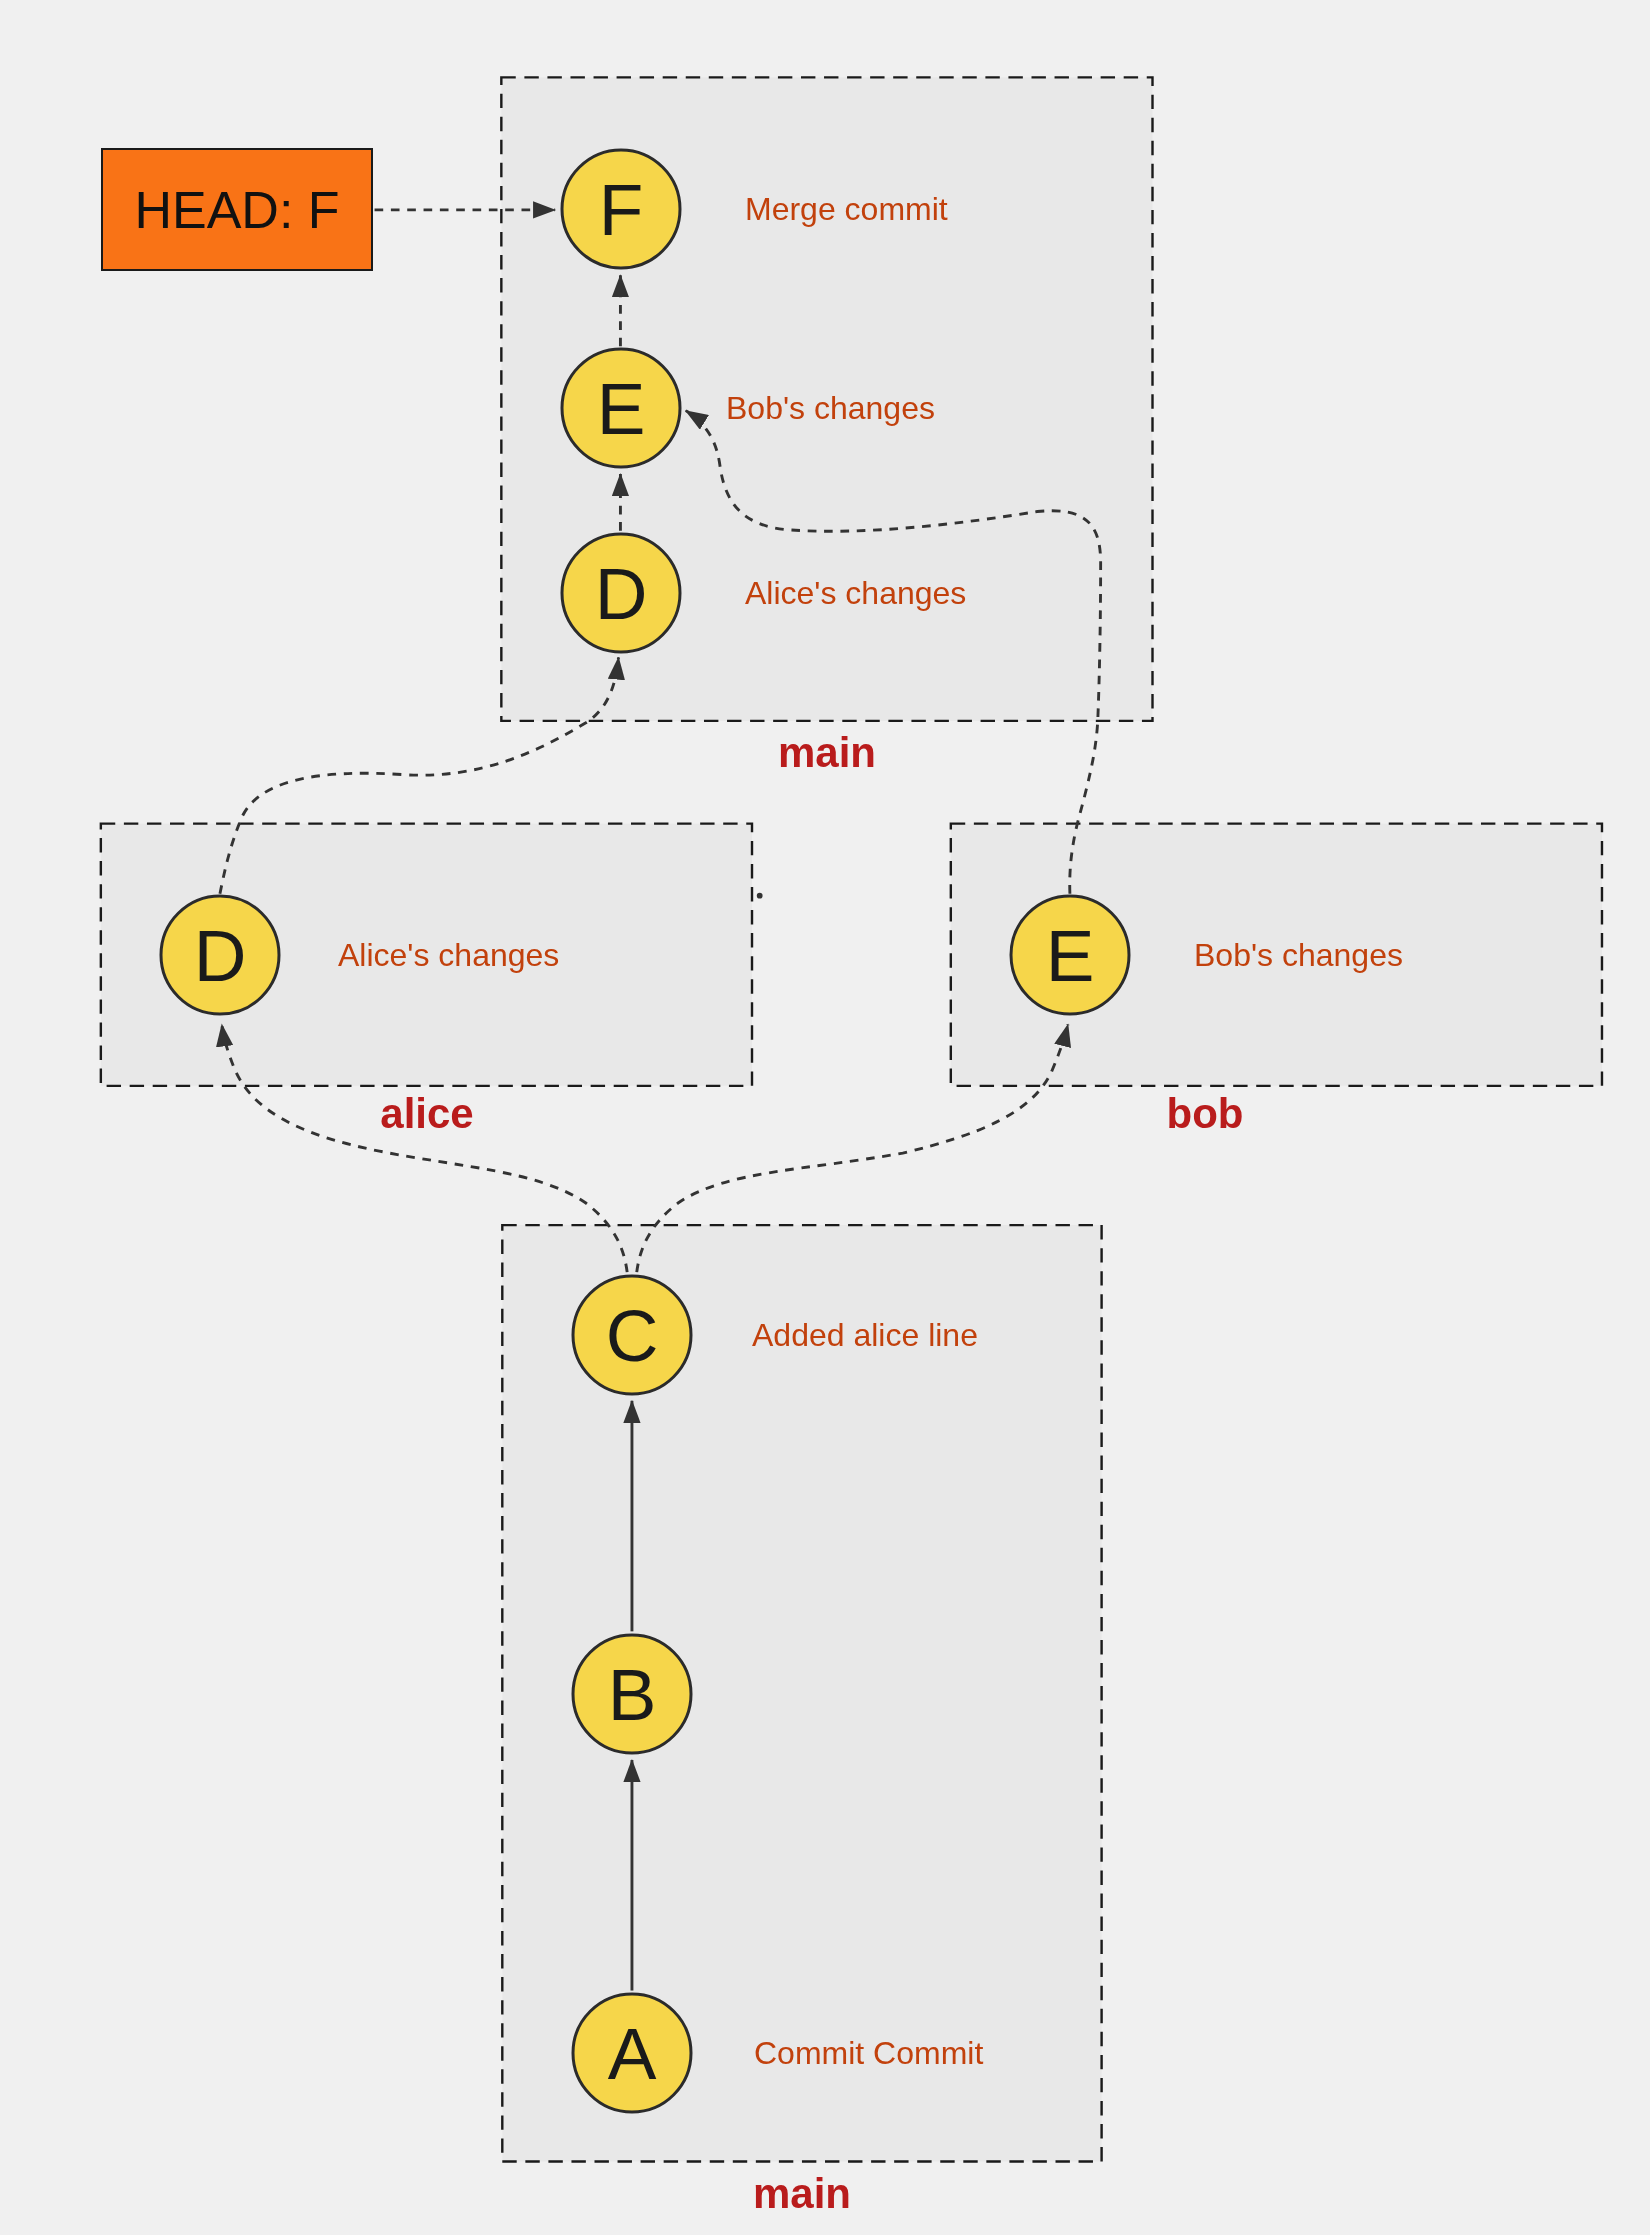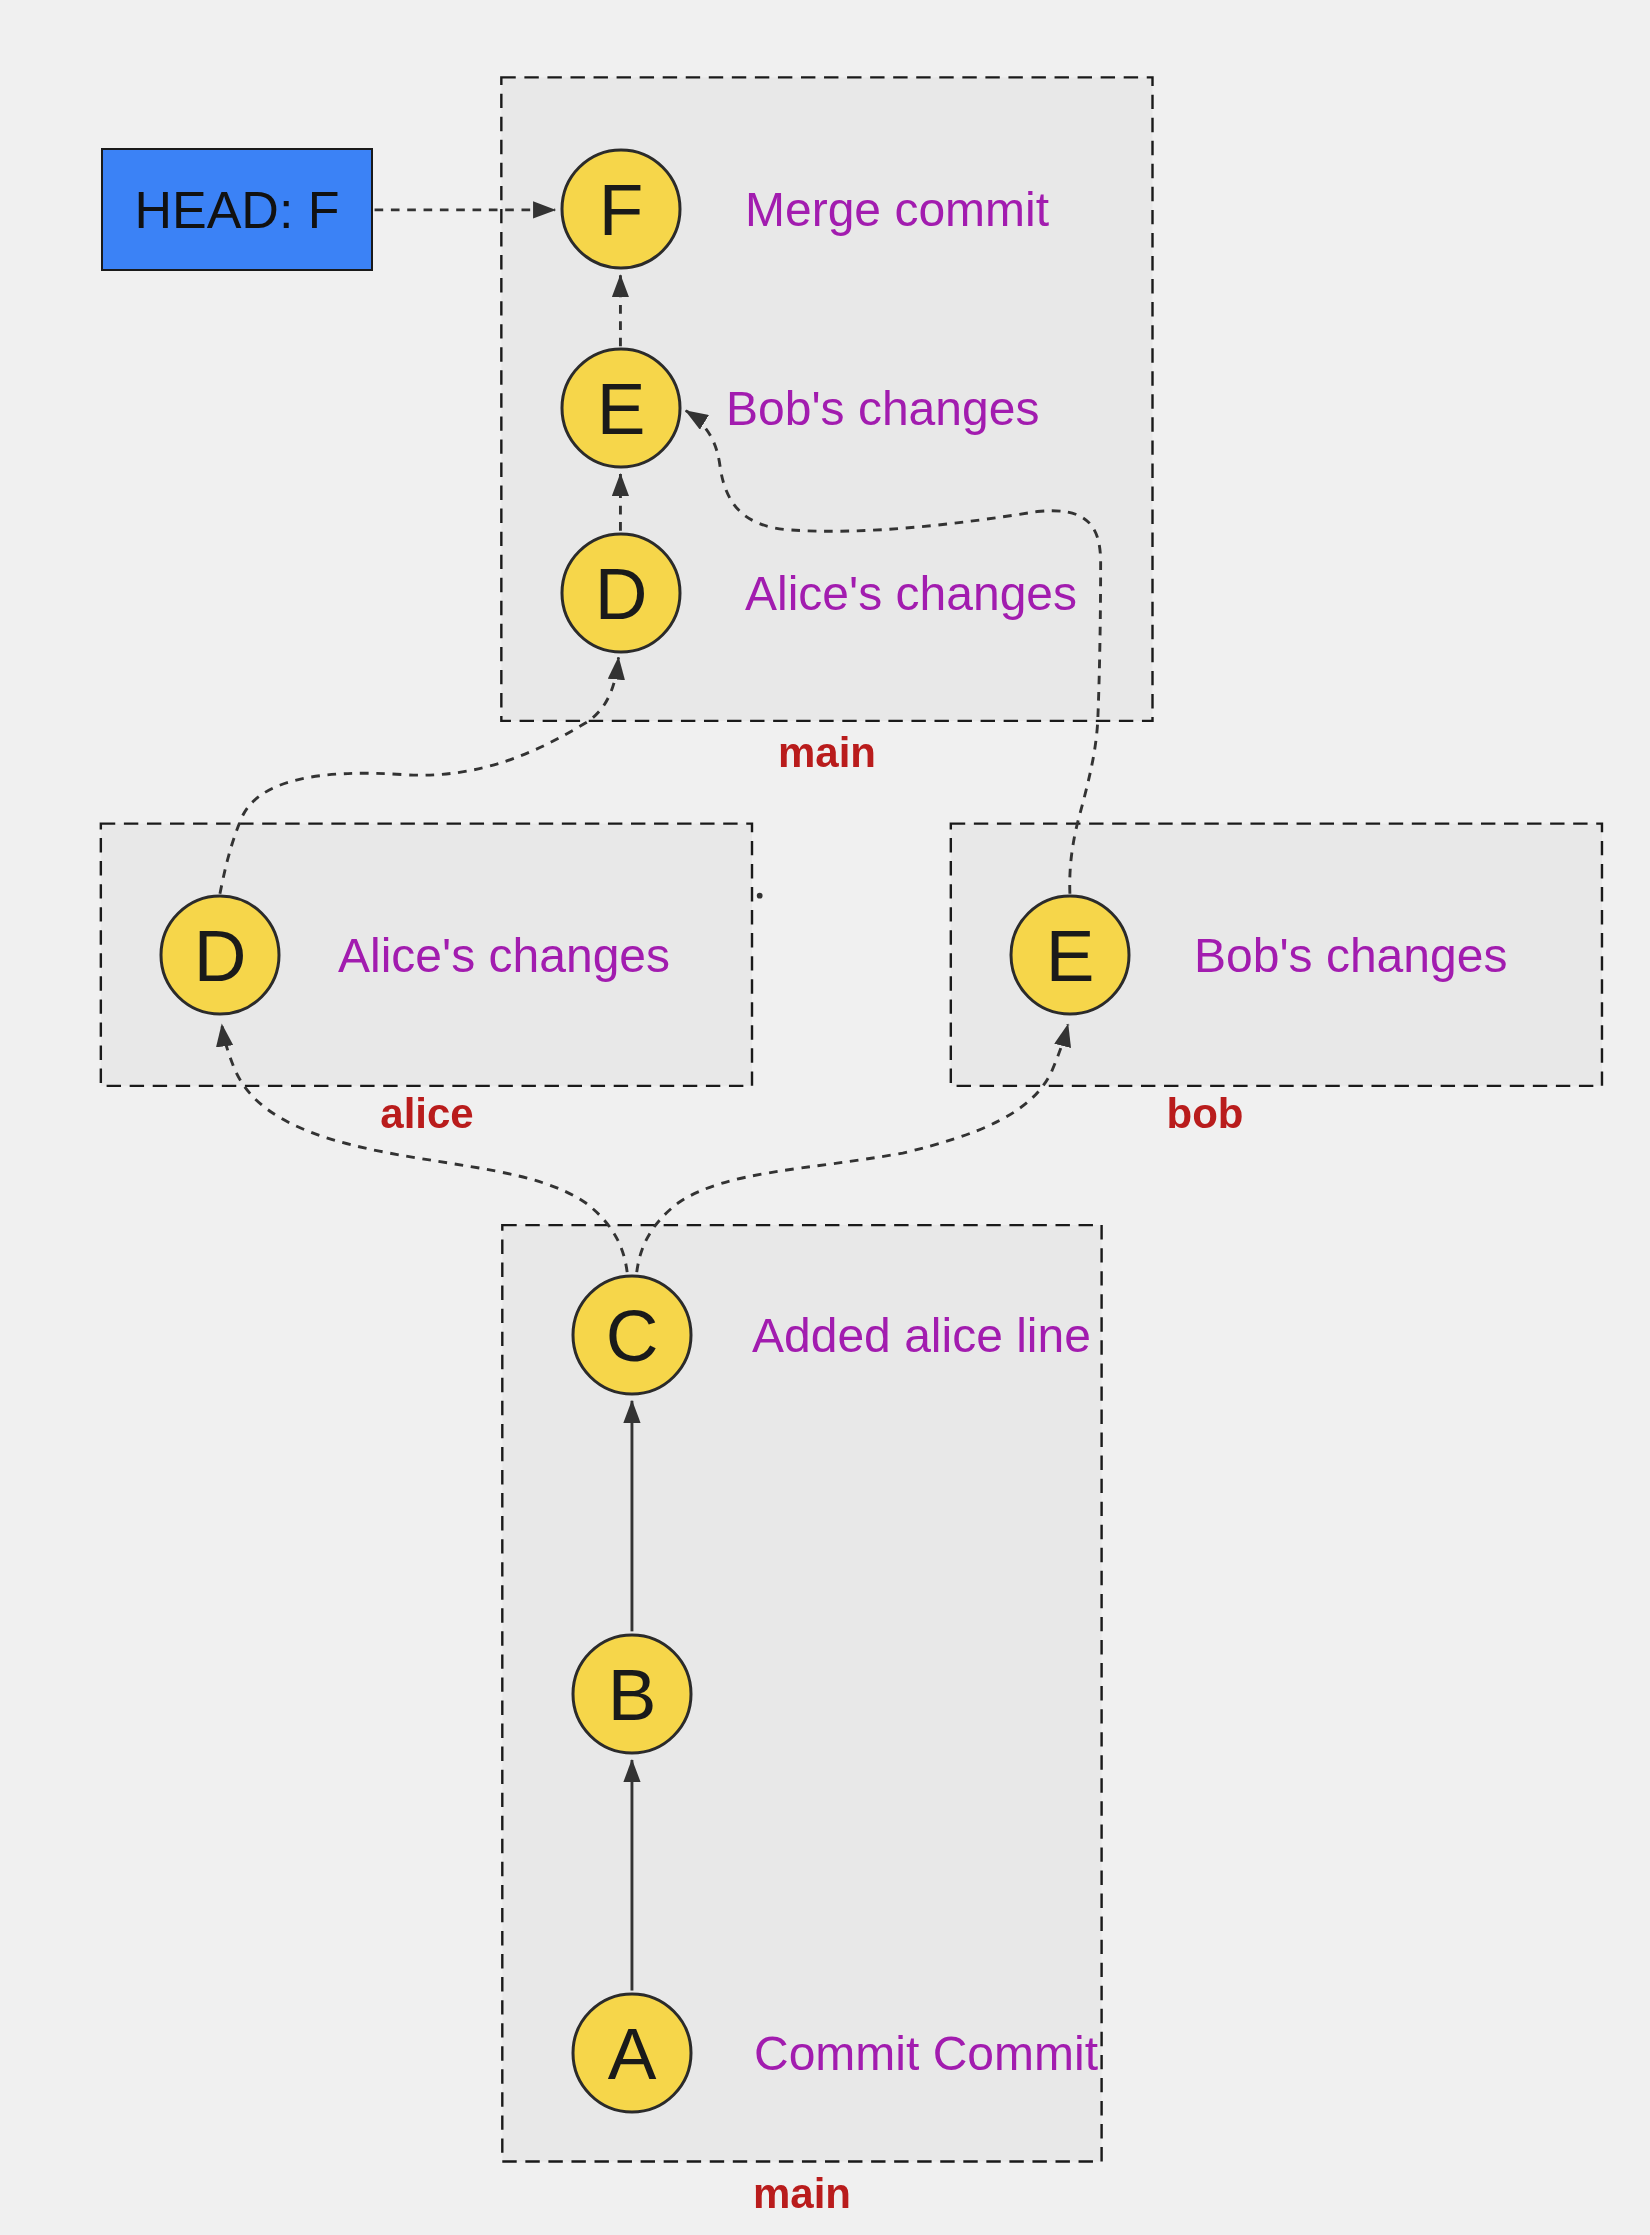--- a/index.html
+++ b/index.html
@@ -46,39 +46,39 @@
     align-items: center;
     justify-content: center;
     font-size: 73px;
     font-weight: 500;
     color: #1a1a1a;
     transform: translate(-50%, -50%);
   }
   .msg {
     position: absolute;
     transform: translateY(-50%);
-    font-size: 48px;
-    color: #a21caf;
+    font-size: 32px;
+    color: #c2410c;
     white-space: nowrap;
   }
   .branch-label {
     position: absolute;
     transform: translate(-50%, -50%);
     font-size: 42px;
     font-weight: 700;
     color: #b91c1c;
     white-space: nowrap;
   }
   .head-box {
     position: absolute;
     left: 101px;
     top: 148px;
     width: 272px;
     height: 123px;
-    background: #3b82f6;
+    background: #f97316;
     border: 2.9px solid #1a1a1a;
     box-sizing: border-box;
     display: flex;
     align-items: center;
     justify-content: center;
     font-size: 52px;
     color: #111111;
     white-space: nowrap;
   }
 </style>

